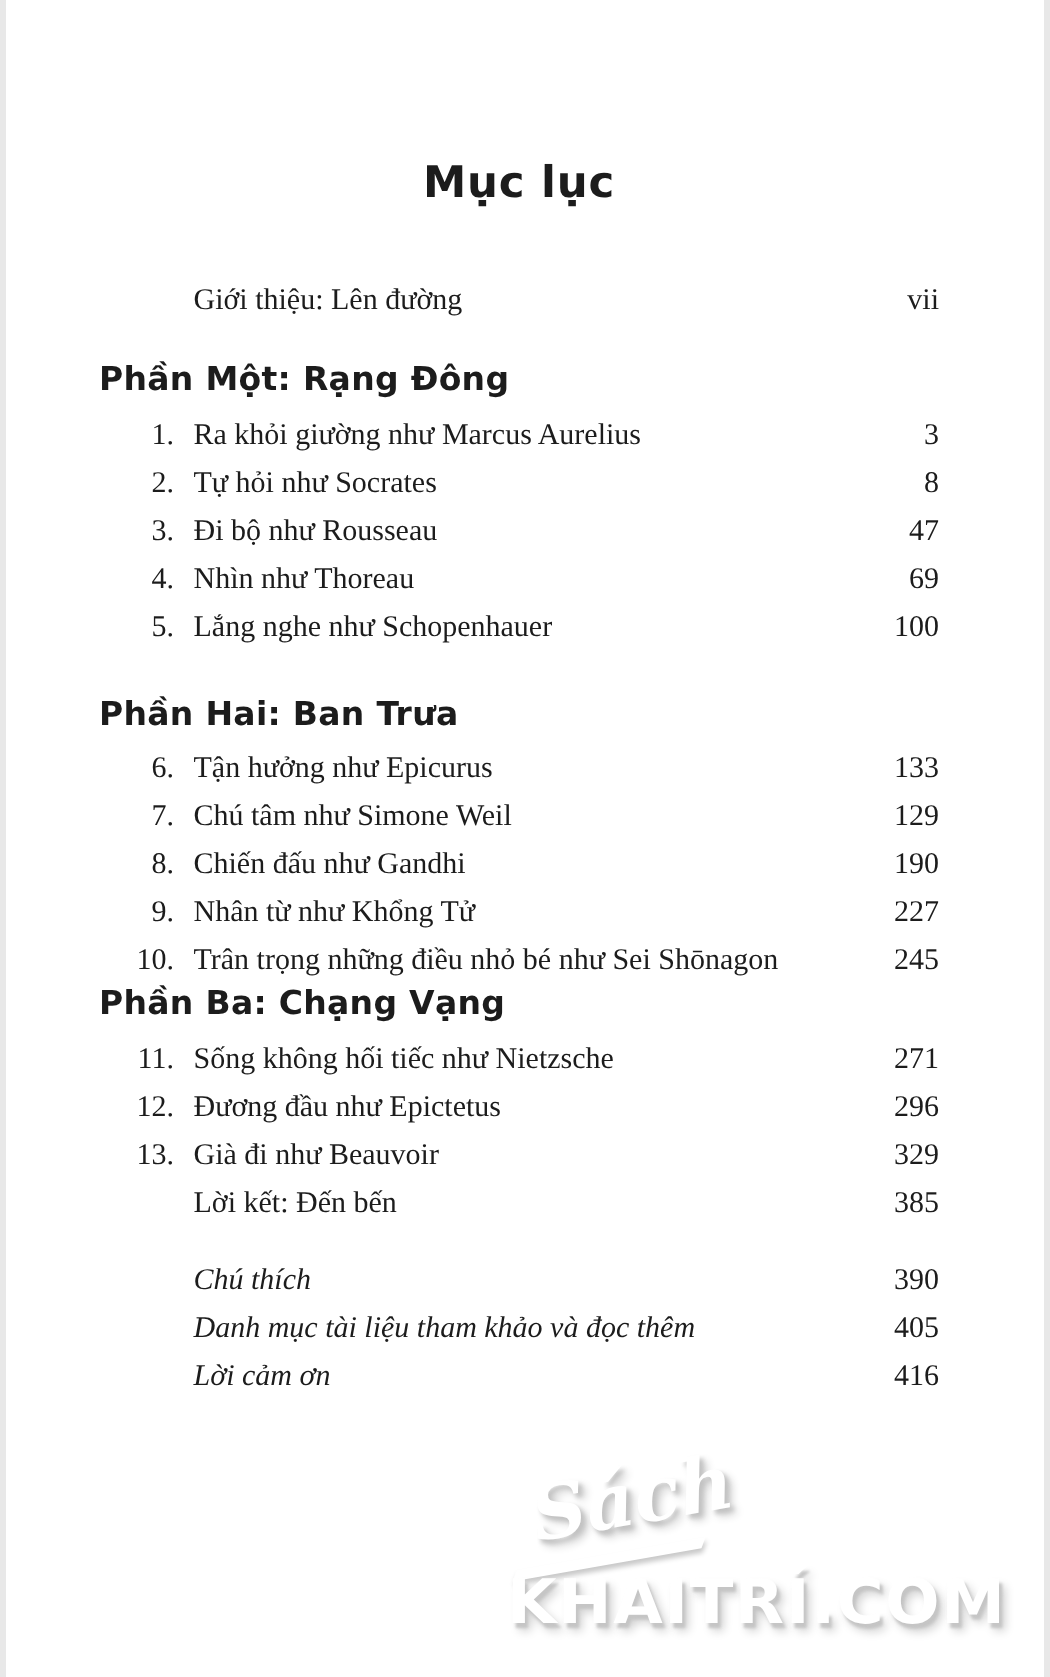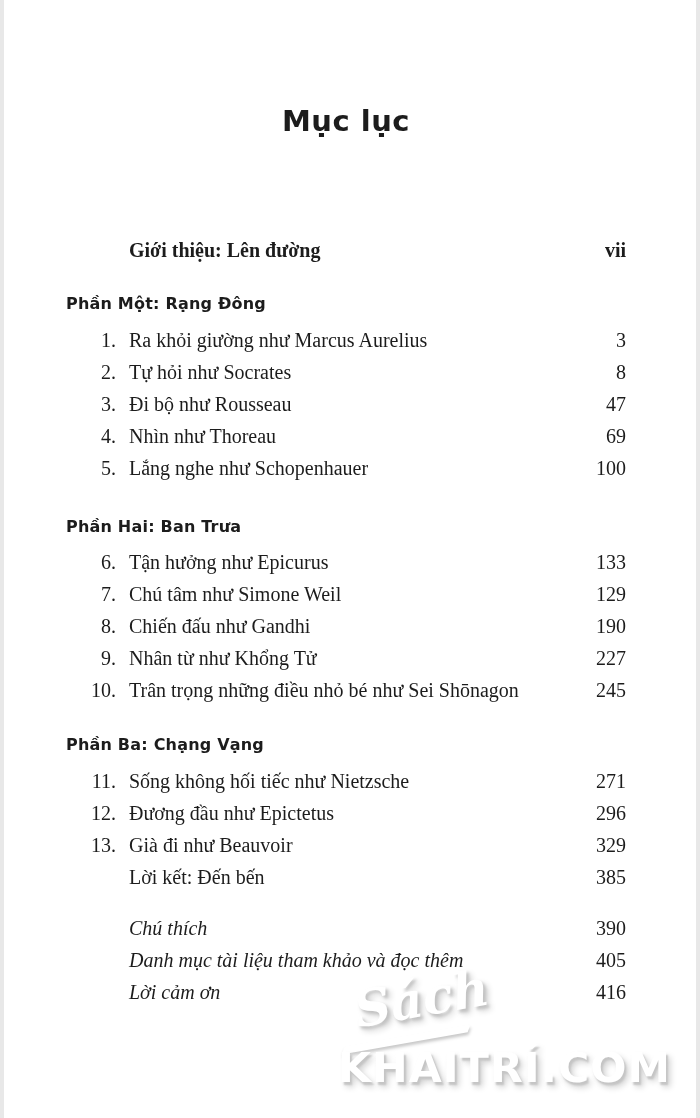--- a/index.html
+++ b/index.html
@@ -42,32 +42,32 @@
     flex: 1 1 auto;
     padding-left: 13px;
     white-space: nowrap;
     overflow: hidden;
   }
   .row .pg {
     flex: 0 0 auto;
     text-align: right;
     padding-left: 10px;
   }
-  .intro-row { margin-top: 94px; font-weight: bold; }
+  .intro-row { margin-top: 44px; }
   .part-heading {
     margin: 0;
     font-family: "DejaVu Sans", "Liberation Sans", sans-serif;
     font-weight: bold;
-    font-size: 16px;
+    font-size: 22px;
     line-height: 28px;
     letter-spacing: 0.2px;
   }
   .heading-1 { margin-top: 24px; }
   .heading-2 { margin-top: 29px; }
-  .heading-3 { margin-top: 25px; }
+  .heading-3 { }
   .chapter-list { margin-top: 6px; }
   .chapter-list-2 { margin-top: 5px; }
   .conclusion-row { }
   .backmatter { margin-top: 19px; }
   .backmatter .row { font-style: italic; }
   .backmatter .row .pg { font-style: normal; }
 
   
   .watermark {
     position: absolute;

